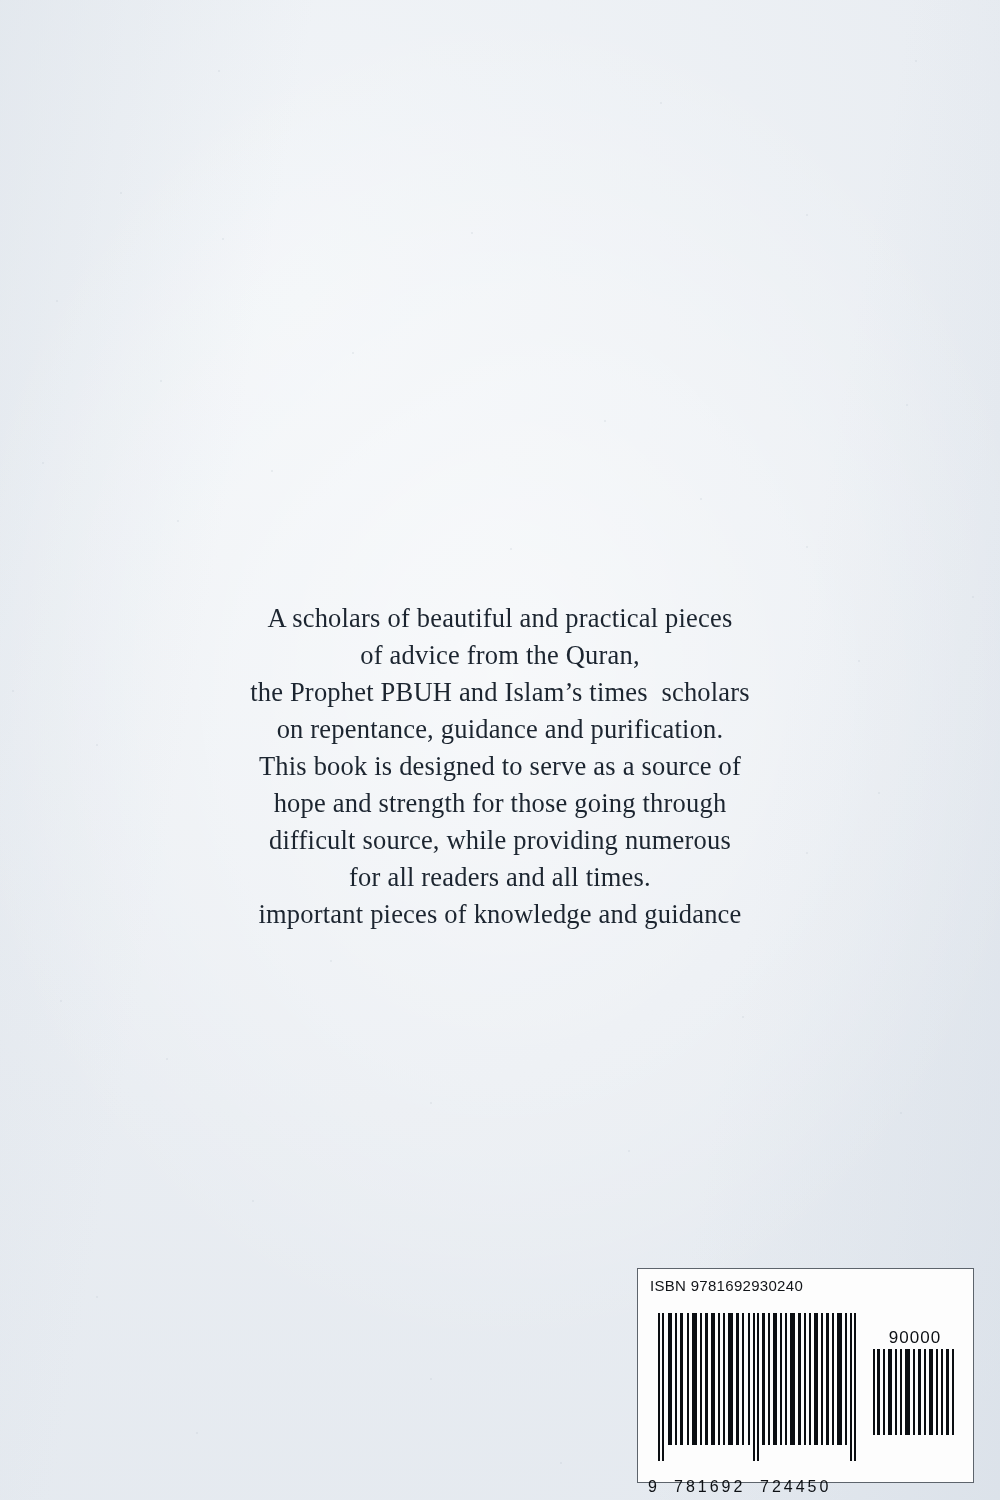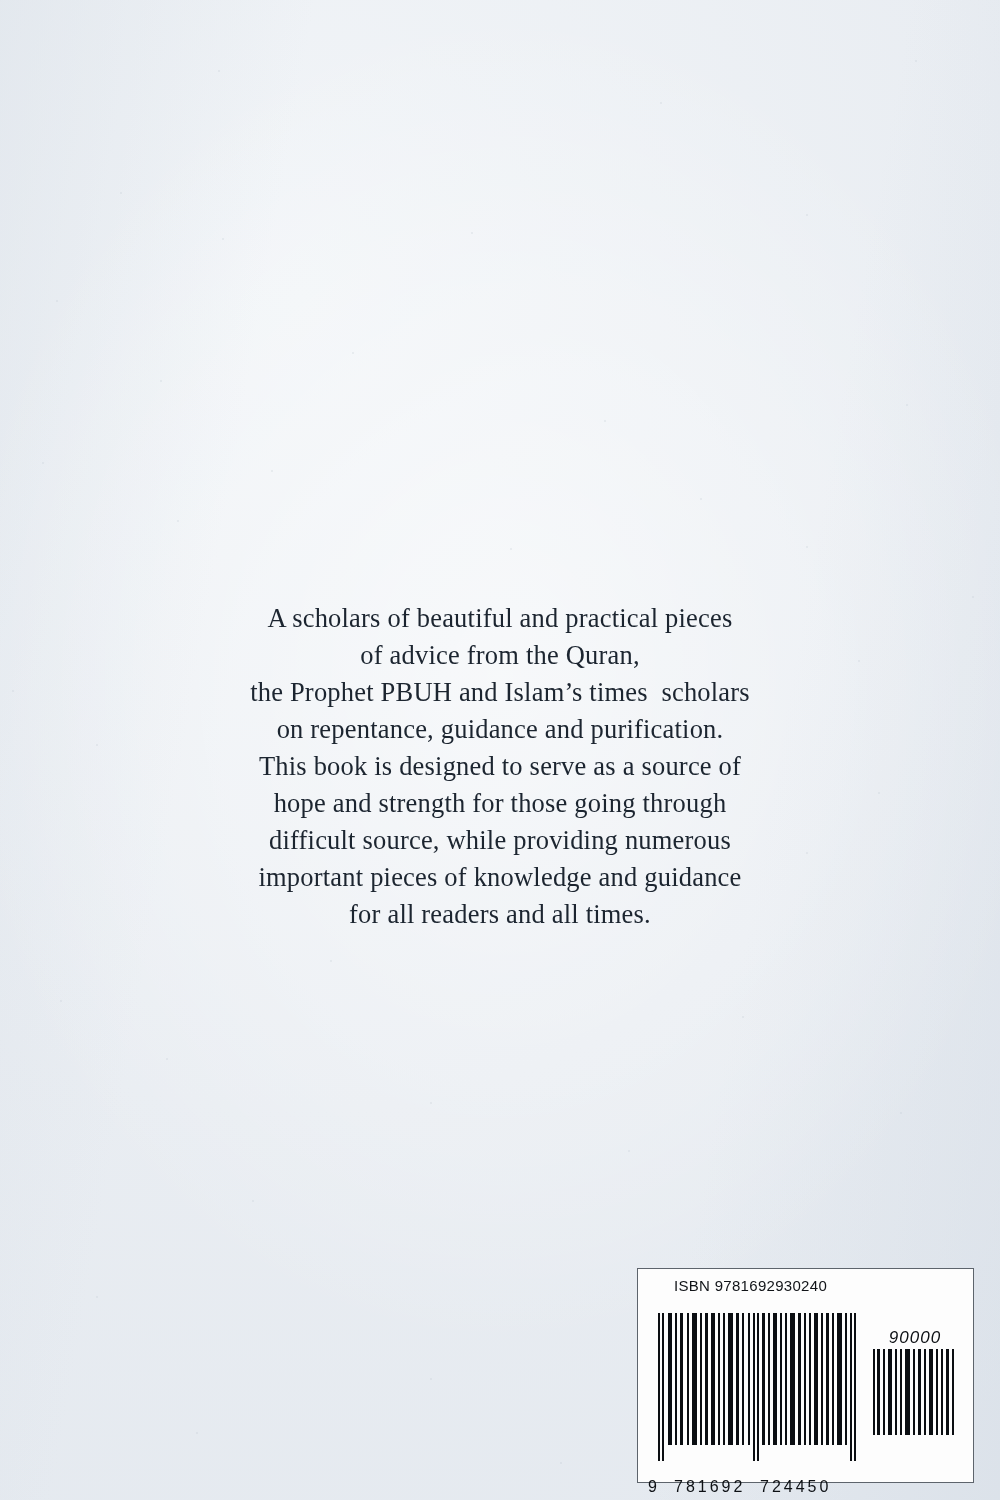--- a/index.html
+++ b/index.html
@@ -72,21 +72,21 @@
     background: #fdfdfd;
     border: 1px solid #5d646c;
     box-sizing: border-box;
     padding: 8px 10px 6px 10px;
   }
   .isbn-text {
     font-family: "Liberation Sans", sans-serif;
     font-size: 15px;
     color: #111418;
     letter-spacing: 0.3px;
-    margin-left: 26px;
+    margin-left: 2px;
   }
   .bars-row {
     position: absolute;
     left: 10px;
     right: 10px;
     top: 38px;
     height: 166px;
   }
   .main-bars {
     position: absolute;
@@ -102,21 +102,20 @@
     width: 84px;
     height: 110px;
   }
   .addon-digits {
     font-family: "Liberation Sans", sans-serif;
     font-size: 17px;
     color: #0d1014;
     text-align: center;
     letter-spacing: 1px;
     line-height: 18px;
-    font-style: italic;
   }
   .addon-bars {
     position: relative;
     width: 84px;
     height: 86px;
     margin-top: 2px;
   }
   .bar {
     position: absolute;
     top: 0;
@@ -182,22 +181,22 @@
   </div>
 
   <div class="blurb">
     <span class="line">A scholars of beautiful and practical pieces</span>
     <span class="line">of advice from the Quran,</span>
     <span class="line">the Prophet PBUH and Islam’s times  scholars</span>
     <span class="line">on repentance, guidance and purification.</span>
     <span class="line">This book is designed to serve as a source of</span>
     <span class="line">hope and strength for those going through</span>
     <span class="line">difficult source, while providing numerous</span>
+    <span class="line">for all readers and all times.</span>
     <span class="line">important pieces of knowledge and guidance</span>
-    <span class="line">for all readers and all times.</span>
   </div>
 
   <div class="barcode-box">
     <div class="isbn-text">ISBN 9781692930240</div>
 
     <div class="bars-row">
       <div class="main-bars">
         <span class="bar" style="left:0px;width:2px;height:148px"></span>
         <span class="bar" style="left:4px;width:2px;height:148px"></span>
         <span class="bar" style="left:10px;width:4px;height:132px"></span>

